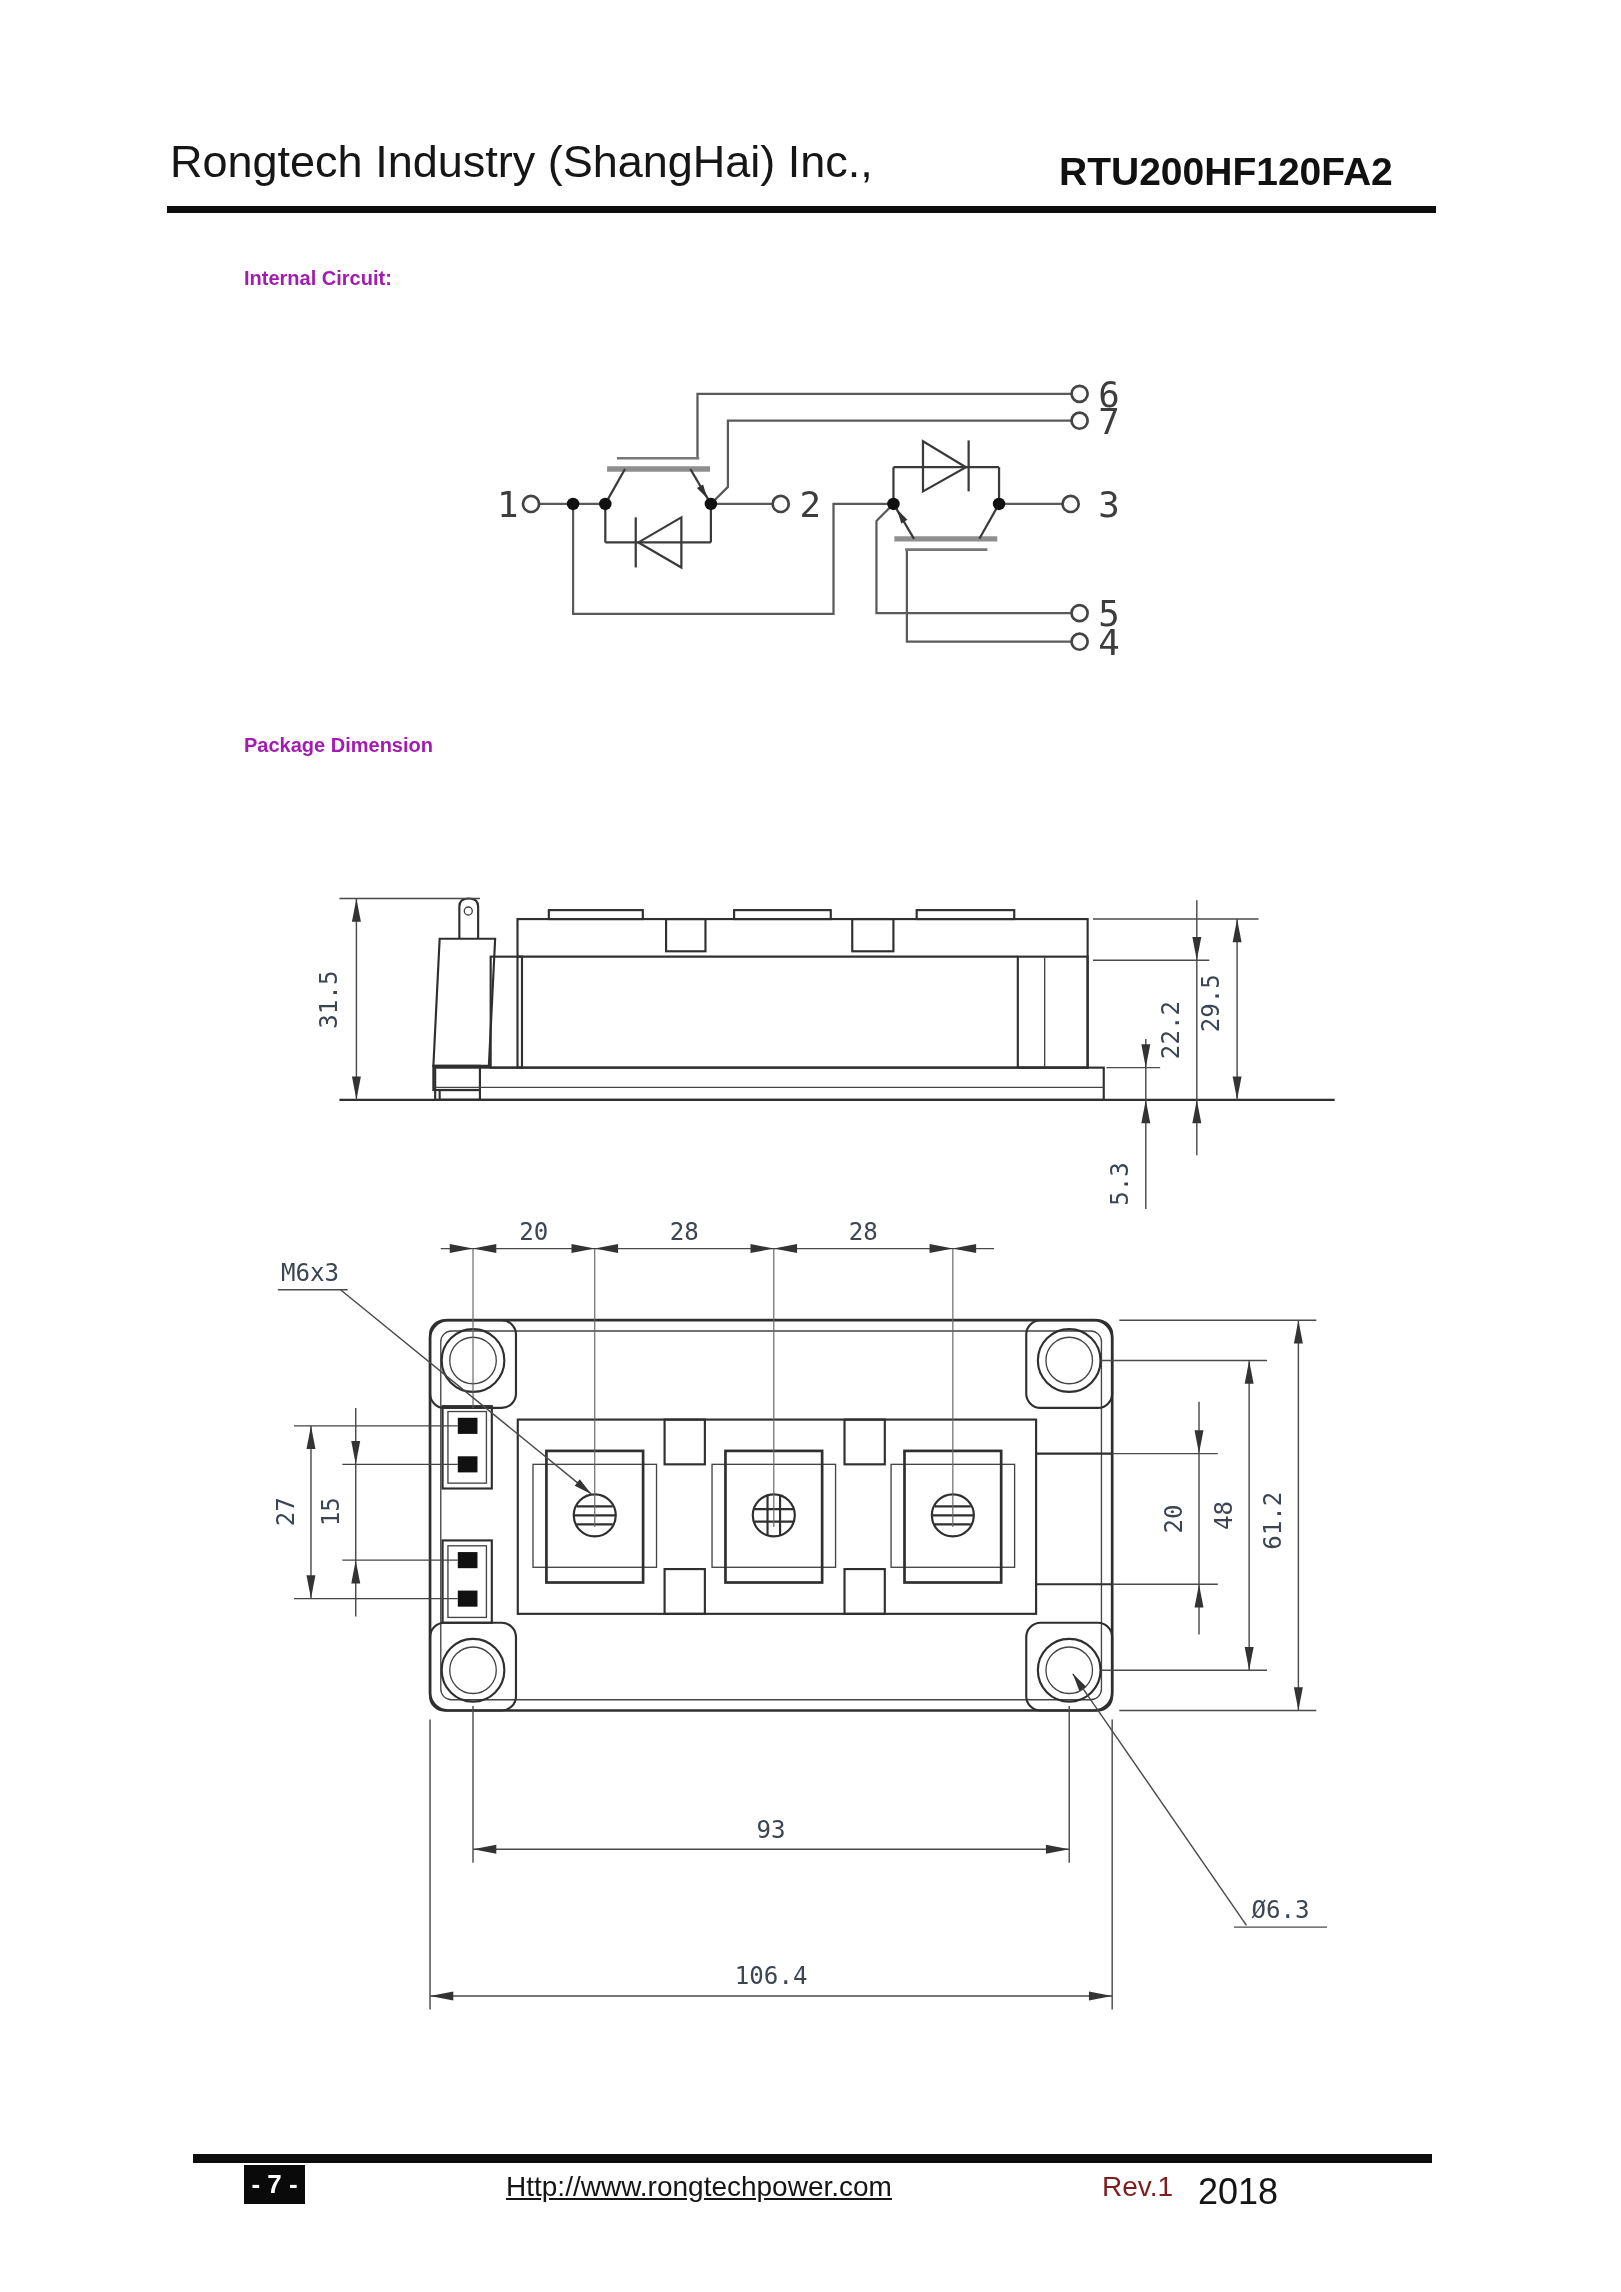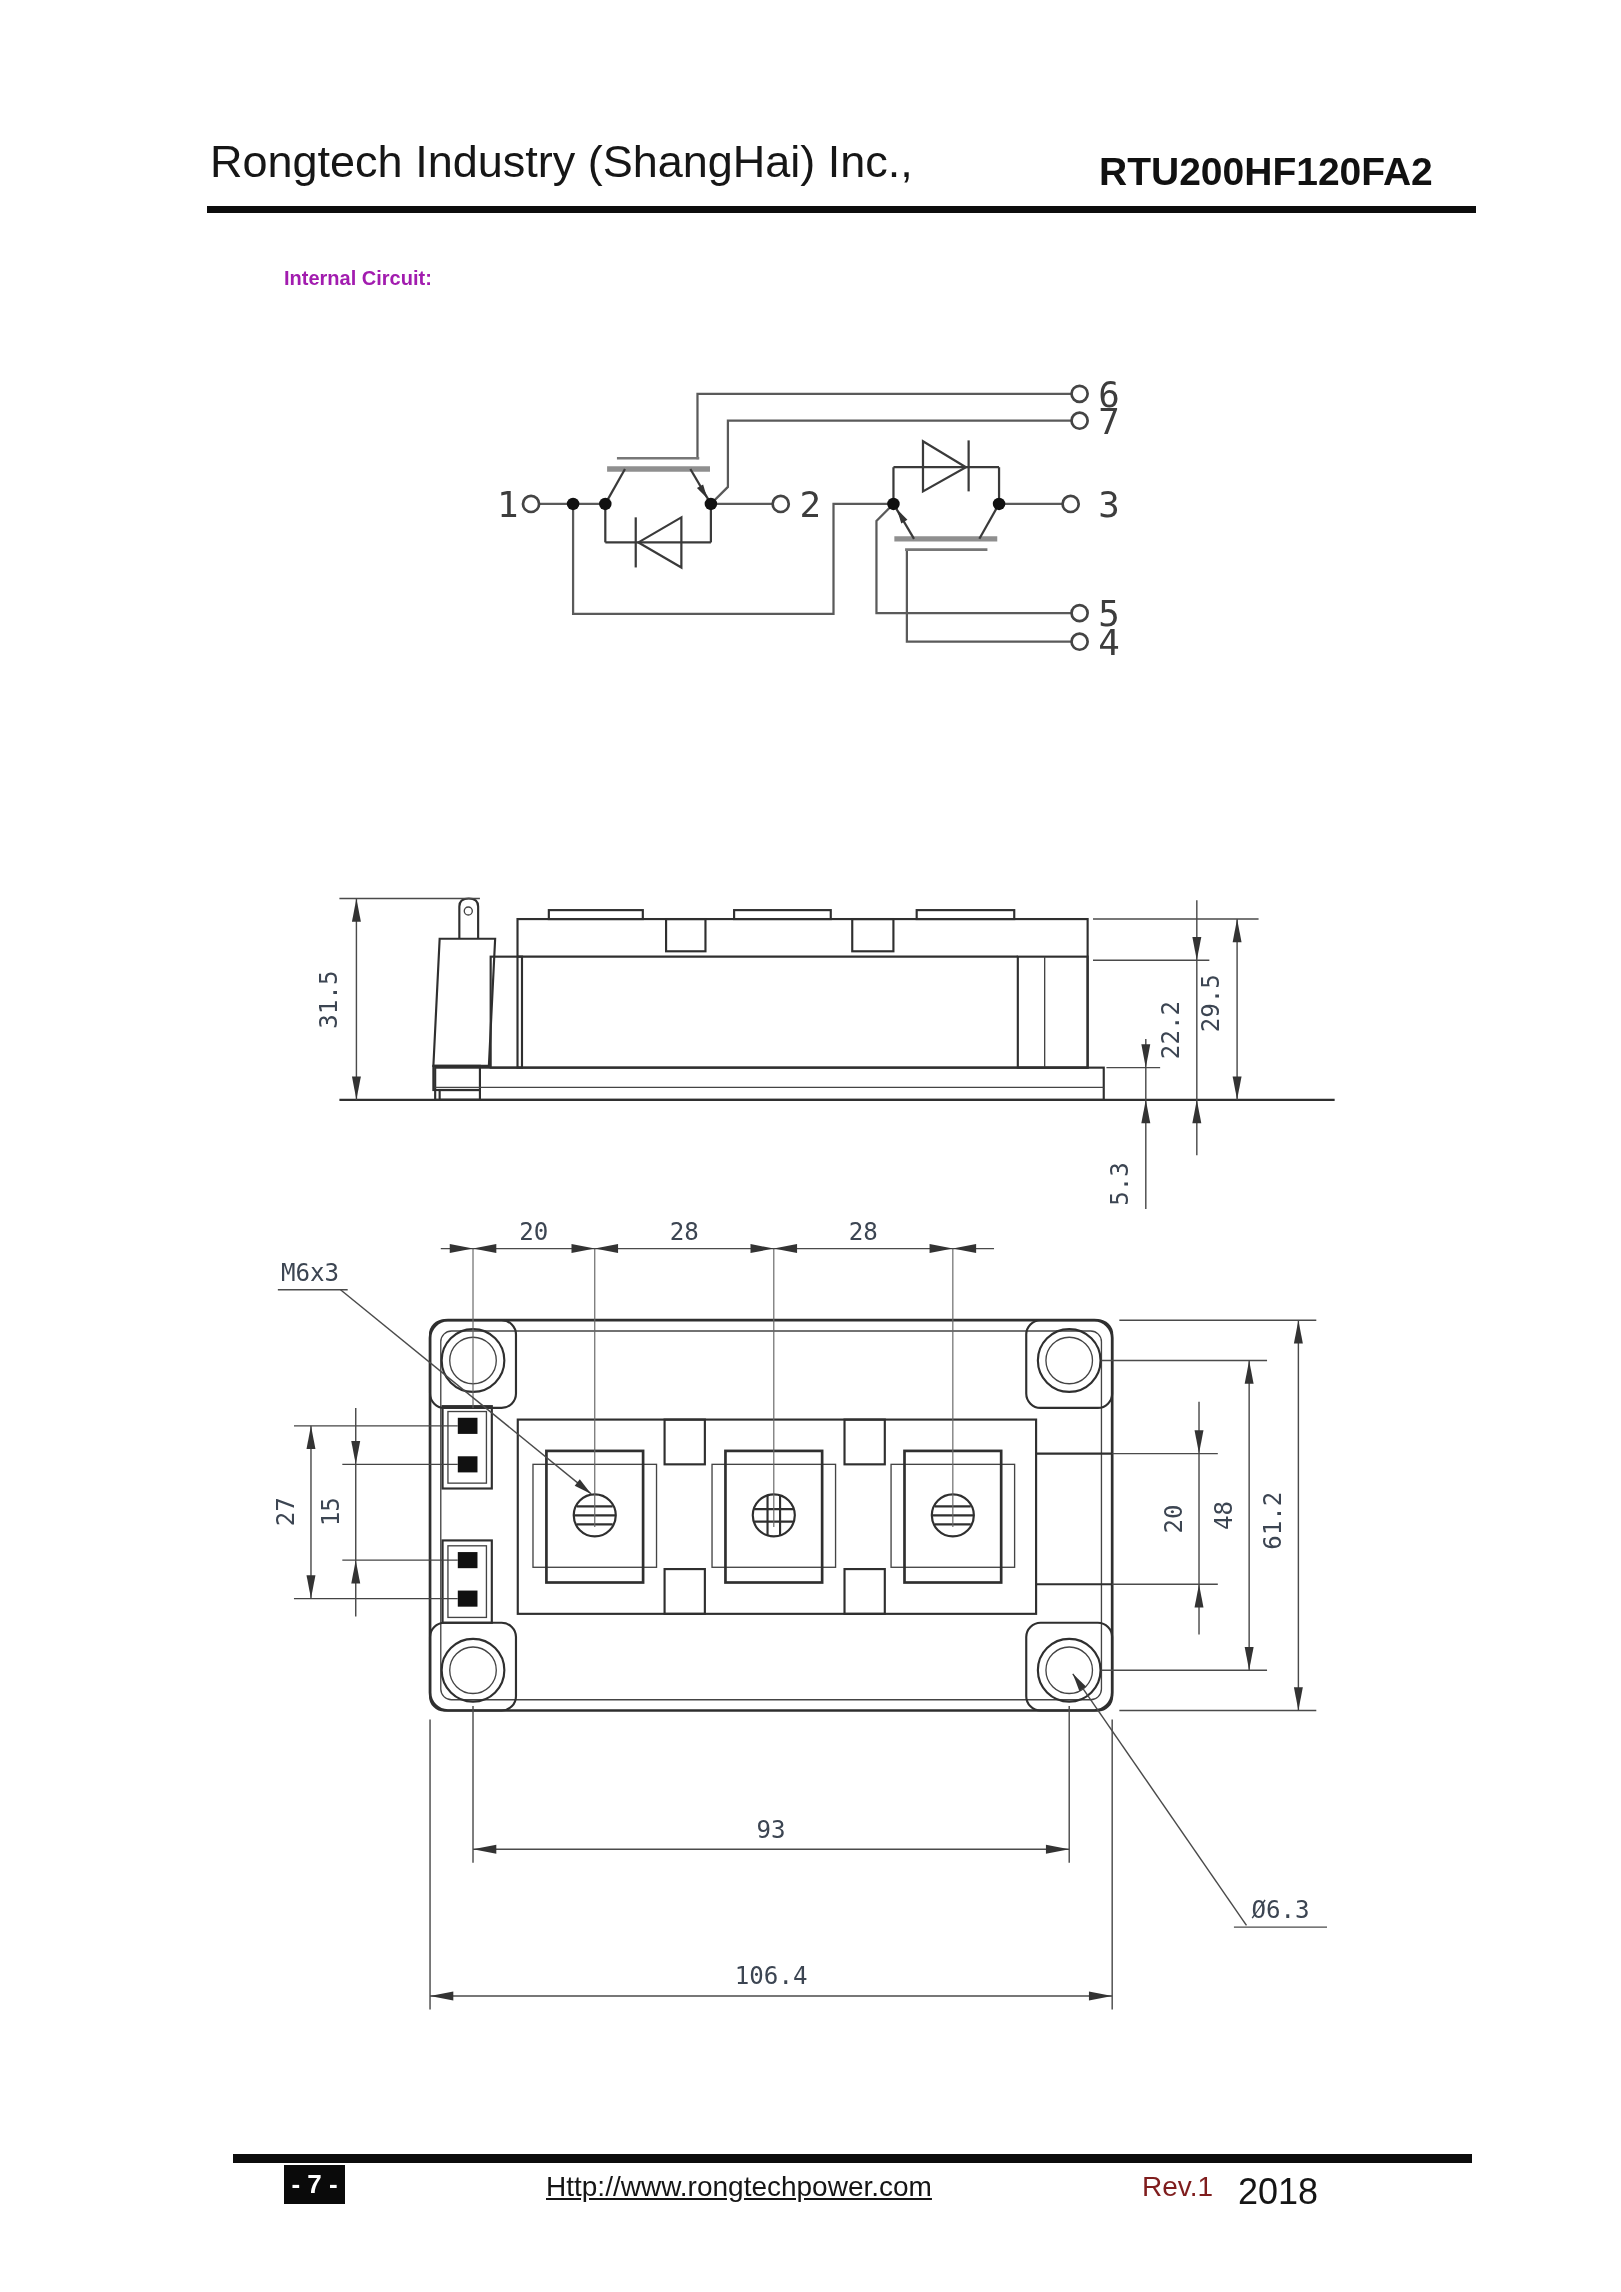--- a/index.html
+++ b/index.html
@@ -1,18 +1,18 @@
 <!DOCTYPE html>
 <html style="font-size:14.3px"><head>
 <meta charset="utf-8">
 <style>
   html,body{margin:0;padding:0;background:#e8e8e8;}
   #page{position:relative;width:1621px;height:2293px;background:#ffffff;overflow:hidden;
         font-family:"Liberation Sans",sans-serif;color:#1b1b1b;}
-  .abs{position:absolute;margin-left:40px;}
+  .abs{position:absolute;}
   #company{left:170px;top:136px;font-size:45px;letter-spacing:0px;color:#161616;}
   #partnum{left:1059px;top:150px;font-size:39px;color:#111;font-weight:bold;}
   #header-rule{left:167px;top:206px;width:1269px;height:7.2px;background:#0d0d0d;}
   .sec-head{font-weight:bold;font-size:20px;color:#a21caf;}
   #ic-head{left:244px;top:267px;}
   #pkg-head{left:244px;top:725px;line-height:41px;}
   svg{position:absolute;overflow:visible;}
   .wire{stroke:#5a5a5a;stroke-width:2.5;fill:none;}
   .sym{stroke:#3a3a3a;stroke-width:2.5;fill:none;}
   .thin{stroke:#444;stroke-width:1.5;fill:none;}
@@ -98,20 +98,21 @@
       <text class="ctext" x="352" y="168">2</text>
       <text class="ctext" x="686" y="168">3</text>
       <text class="ctext" x="686" y="45">6</text>
       <text class="ctext" x="686" y="75">7</text>
       <text class="ctext" x="686" y="290">5</text>
       <text class="ctext" x="686" y="322">4</text>
     </g>
   </svg>
 
   <div class="abs sec-head" id="pkg-head">
+    <div>Package Dimension</div>
   </div>
 
   <svg id="sideview" style="left:296px;top:860px;" width="1057" height="358" viewBox="0 0 1180 400">
     <g>
       <line class="out2" x1="48" y1="268" x2="1160" y2="268"></line>
       <path class="out2" d="M182,88 L182,52 Q182,43 192.5,43 Q203,43 203,52 L203,88"></path>
       <circle class="thin" cx="192" cy="57" r="4.5"></circle>
       <polygon class="out2" points="160,88 222,88 215,230 153,230"></polygon>
       <rect class="out2" x="153" y="230" width="52" height="27"></rect>
       <rect class="out2" x="160" y="257" width="45" height="11"></rect>

